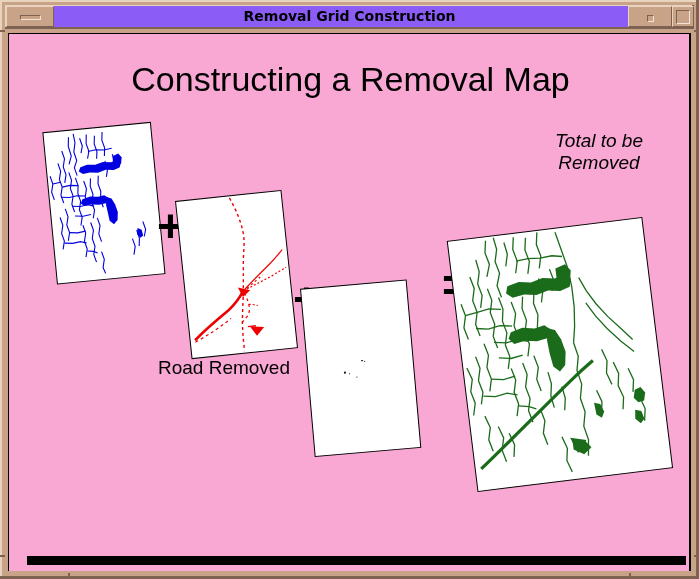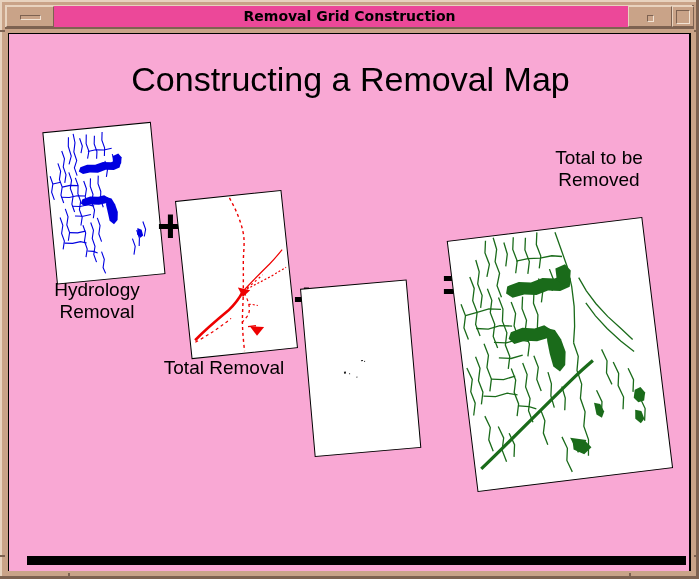--- a/index.html
+++ b/index.html
@@ -46,21 +46,21 @@
   .grip-div {
     position: absolute;
     background: #7d6251;
   }
 
   
   #titlebar {
     position: absolute;
     left: 5px; top: 5px;
     width: 689px; height: 24px;
-    background: #ec4899;
+    background: #8b5cf6;
     box-sizing: border-box;
   }
   #titlebar .tb-hl {
     position: absolute; left: 0; top: 0;
     width: 100%; height: 1px; background: #e8d3bf;
   }
   #titlebar .tb-hl-l {
     position: absolute; left: 0; top: 0;
     width: 1px; height: 100%; background: #e8d3bf;
   }
@@ -179,21 +179,21 @@
     text-align: center;
     font-family: "Liberation Sans", sans-serif;
     font-size: 19px;
     line-height: 22px;
     color: #000000;
     white-space: pre-line;
   }
   #cap-hydrology { left: 8px;  top: 245px; width: 160px; }
   #cap-road      { left: 125px; top: 323px; width: 180px; }
   #cap-slope     { left: 262px; top: 415px; width: 190px; }
-  #cap-total     { left: 490px; top: 113px;  width: 200px; }
+  #cap-total     { left: 490px; top: 96px;  width: 200px; font-style: italic; }
 
   .op {
     position: absolute;
     font-family: "Liberation Sans", sans-serif;
     font-weight: bold;
     color: #000000;
     line-height: 1;
   }
   #op-plus-1  { left: 148px; top: 169px; font-size: 46px; }
   #op-plus-2  { left: 284px; top: 242px; font-size: 46px; }
@@ -296,22 +296,20 @@
               <path d="M52,88 L60,86 L68,87 L74,86 L78,89 L76,94 L68,95 L60,94 L53,95 L50,92 Z"></path>
               <path d="M76,88 L81,90 L84,96 L86,104 L85,112 L81,116 L77,112 L76,104 L75,96 Z"></path>
               <path d="M104,122 L108,124 L109,130 L106,132 L103,128 Z"></path>
             </g>
           </g>
         </svg>
       </div>
 
       <div id="op-plus-1" class="op">+</div>
 
-      <div id="cap-hydrology" class="caption">Hydrology
-Removal</div>
 
       <div id="map-road" class="map">
         <svg width="150" height="200" viewBox="0 0 150 200" xmlns="http://www.w3.org/2000/svg">
           <g transform="rotate(-6 75 100)">
             <rect x="17" y="16" width="106" height="158" fill="#ffffff" stroke="#000000" stroke-width="1"></rect>
             <g fill="none" stroke="#ee0000">
               <path d="M71,18 C76,30 80,42 81,54 C82,64 79,74 78,84 C77,94 76,104 75,112" stroke-width="1.4" stroke-dasharray="3,3"></path>
               <path d="M75,112 C74,122 72,132 71,142 C70,152 70,162 70,172" stroke-width="1.4" stroke-dasharray="3,3"></path>
               <path d="M22,156 C34,146 46,138 58,130 C66,124 71,118 75,112" stroke-width="2.6"></path>
               <path d="M22,158 C36,152 48,146 60,138" stroke-width="1.2" stroke-dasharray="3,3"></path>
@@ -325,21 +323,21 @@
               <path d="M70,108 L82,112 L74,118 Z"></path>
               <path d="M78,148 L92,150 L84,158 Z"></path>
             </g>
             <g stroke="#ee0000" stroke-width="1.4" fill="none">
               <path d="M76,148 L84,148"></path>
             </g>
           </g>
         </svg>
       </div>
 
-      <div id="cap-road" class="caption">Total Removal</div>
+      <div id="cap-road" class="caption">Road Removed</div>
 
       <div id="op-plus-2" class="op">+</div>
 
       <div id="map-slope" class="map">
         <svg width="140" height="200" viewBox="0 0 140 200" xmlns="http://www.w3.org/2000/svg">
           <g transform="rotate(-5 70 100)">
             <rect x="14" y="12" width="106" height="168" fill="#ffffff" stroke="#000000" stroke-width="1"></rect>
             <g fill="#202020" stroke="none">
               <rect x="50" y="98" width="2" height="2"></rect>
               <rect x="55" y="100" width="1" height="1"></rect>

